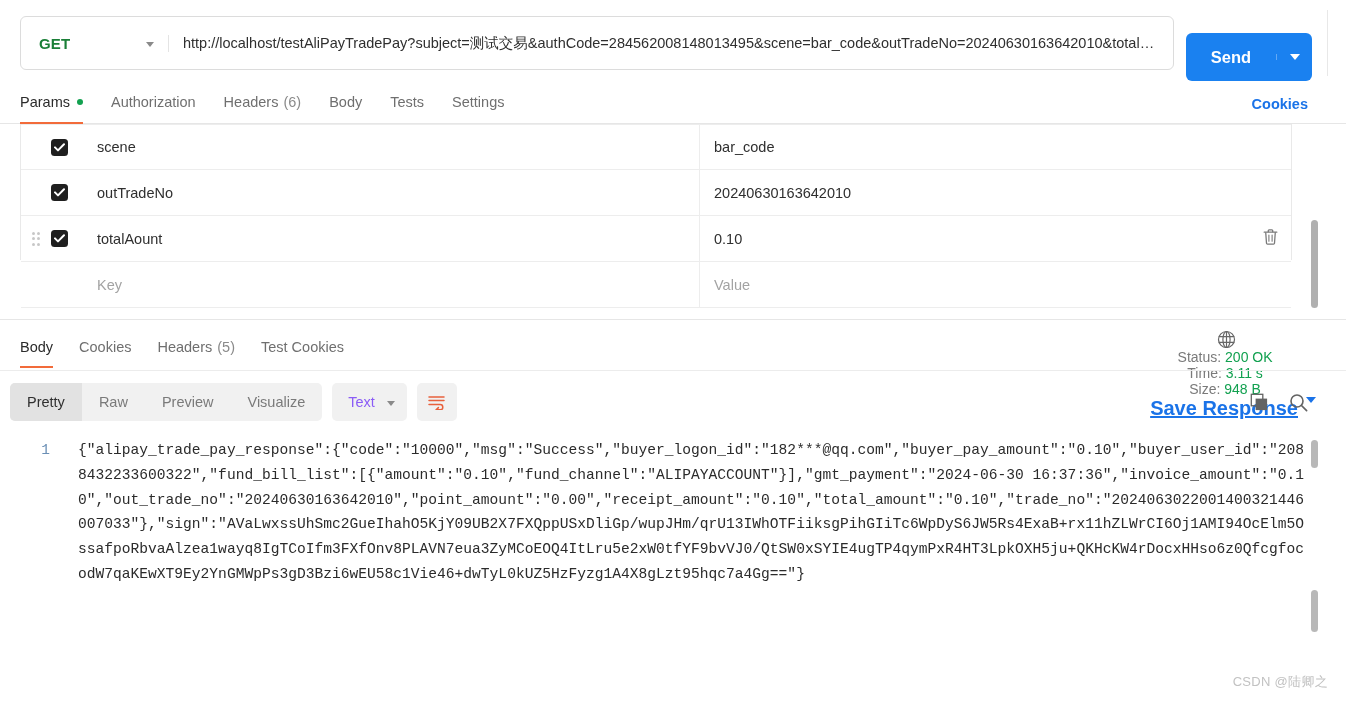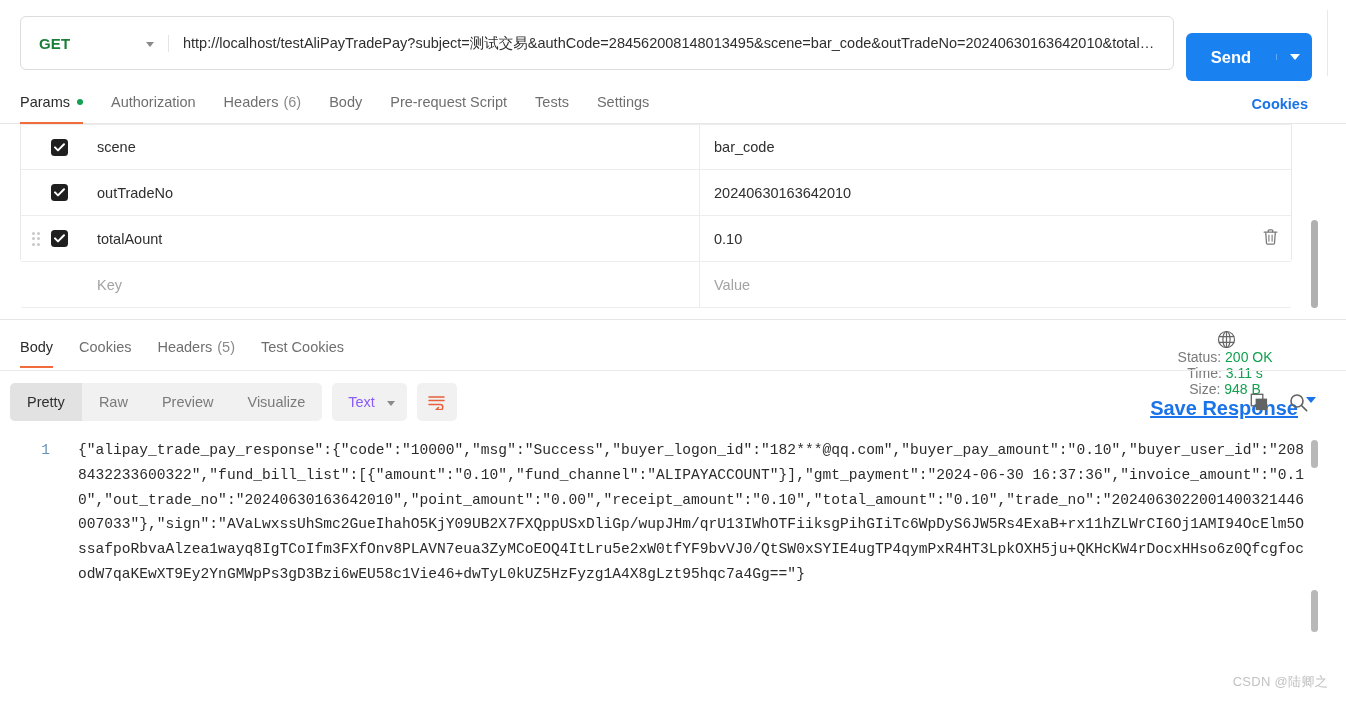--- a/index.html
+++ b/index.html
@@ -276,23 +276,20 @@
       <span>Authorization</span>
     </div>
     <div class="rtab">
       <span>Headers</span>
       <span class="count">(6)</span>
     </div>
     <div class="rtab">
       <span>Body</span>
     </div>
     <div class="rtab">
-      <span>Pre-request Script</span>
-    </div>
-    <div class="rtab">
       <span>Tests</span>
     </div>
     <div class="rtab">
       <span>Settings</span>
     </div>
     <div class="cookies-link">Cookies</div>
   </div>
 
   <div class="params-wrap">
 

